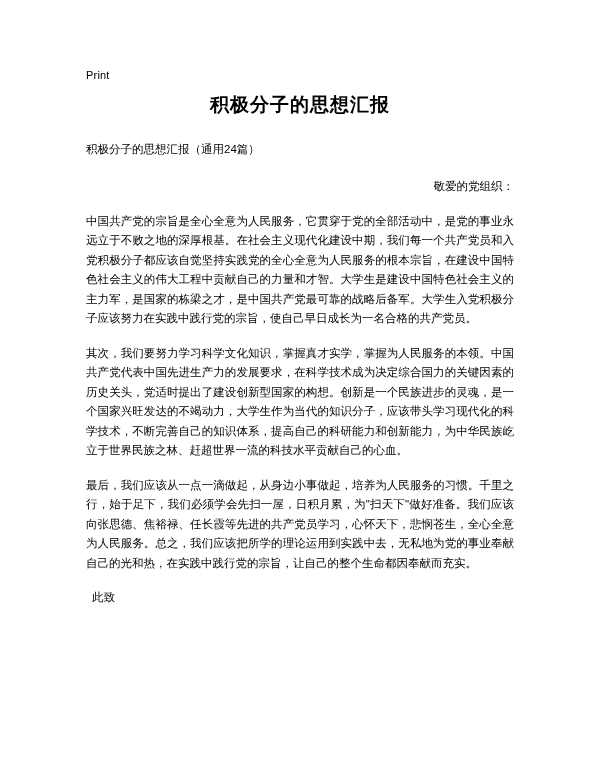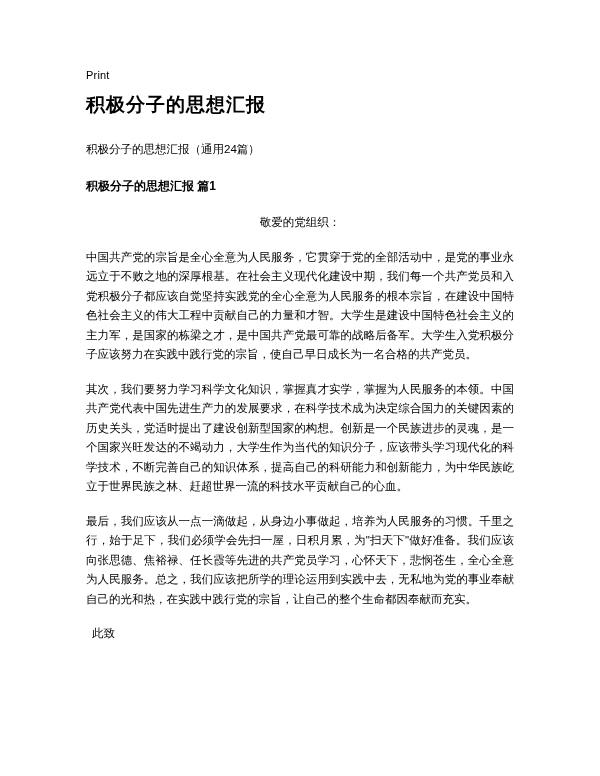--- a/index.html
+++ b/index.html
@@ -34,21 +34,21 @@
   }
   .doc-body {
     position: absolute;
     top: 92px;
     left: 86px;
     width: 428px;
   }
   .doc-title {
     font-size: 19px;
     font-weight: bold;
-    text-align: left;
+    text-align: center;
     margin: 0 0 22px 0;
     letter-spacing: 1px;
     line-height: 26px;
   }
   .subtitle {
     font-size: 11.5px;
     line-height: 19px;
     margin: 0 0 18px 0;
   }
   .section-heading {
@@ -58,42 +58,41 @@
     margin: 0 0 18px 0;
   }
   .para {
     font-size: 11.5px;
     line-height: 19.5px;
     margin: 0 0 15px 0;
     text-align: justify;
     text-justify: inter-ideograph;
   }
   .para.short {
-    text-align: center;
+    text-align: right;
   }
   .closing {
     font-size: 11.5px;
     line-height: 19.5px;
     margin: 0 0 15px 6px;
   }
 </style>
 </head>
 <body>
 
 <div class="page">
 
   <a class="print-link" href="#">Print</a>
 
   <div class="doc-body">
 
     <h1 class="doc-title">积极分子的思想汇报</h1>
 
     <p class="subtitle">积极分子的思想汇报（通用24篇）</p>
 
-    <p class="section-heading">积极分子的思想汇报 篇1</p>
 
     <p class="para short">敬爱的党组织：</p>
 
     <p class="para">中国共产党的宗旨是全心全意为人民服务，它贯穿于党的全部活动中，是党的事业永远立于不败之地的深厚根基。在社会主义现代化建设中期，我们每一个共产党员和入党积极分子都应该自觉坚持实践党的全心全意为人民服务的根本宗旨，在建设中国特色社会主义的伟大工程中贡献自己的力量和才智。大学生是建设中国特色社会主义的主力军，是国家的栋梁之才，是中国共产党最可靠的战略后备军。大学生入党积极分子应该努力在实践中践行党的宗旨，使自己早日成长为一名合格的共产党员。</p>
     <p class="para">其次，我们要努力学习科学文化知识，掌握真才实学，掌握为人民服务的本领。中国共产党代表中国先进生产力的发展要求，在科学技术成为决定综合国力的关键因素的历史关头，党适时提出了建设创新型国家的构想。创新是一个民族进步的灵魂，是一个国家兴旺发达的不竭动力，大学生作为当代的知识分子，应该带头学习现代化的科学技术，不断完善自己的知识体系，提高自己的科研能力和创新能力，为中华民族屹立于世界民族之林、赶超世界一流的科技水平贡献自己的心血。</p>
     <p class="para">最后，我们应该从一点一滴做起，从身边小事做起，培养为人民服务的习惯。千里之行，始于足下，我们必须学会先扫一屋，日积月累，为"扫天下"做好准备。我们应该向张思德、焦裕禄、任长霞等先进的共产党员学习，心怀天下，悲悯苍生，全心全意为人民服务。总之，我们应该把所学的理论运用到实践中去，无私地为党的事业奉献自己的光和热，在实践中践行党的宗旨，让自己的整个生命都因奉献而充实。</p>
 
     <p class="closing">此致</p>
 
   </div>

